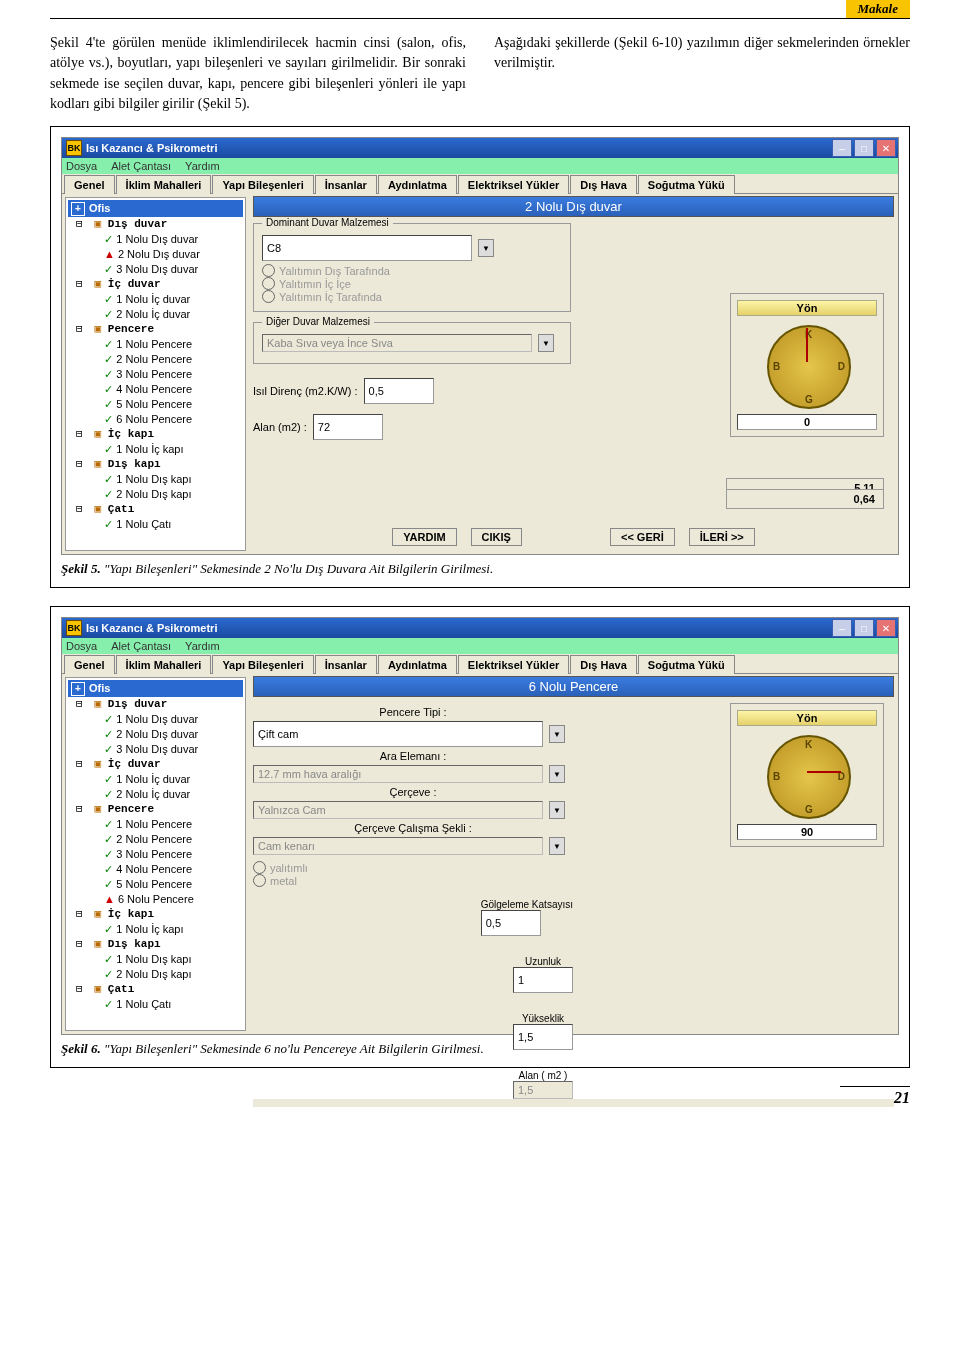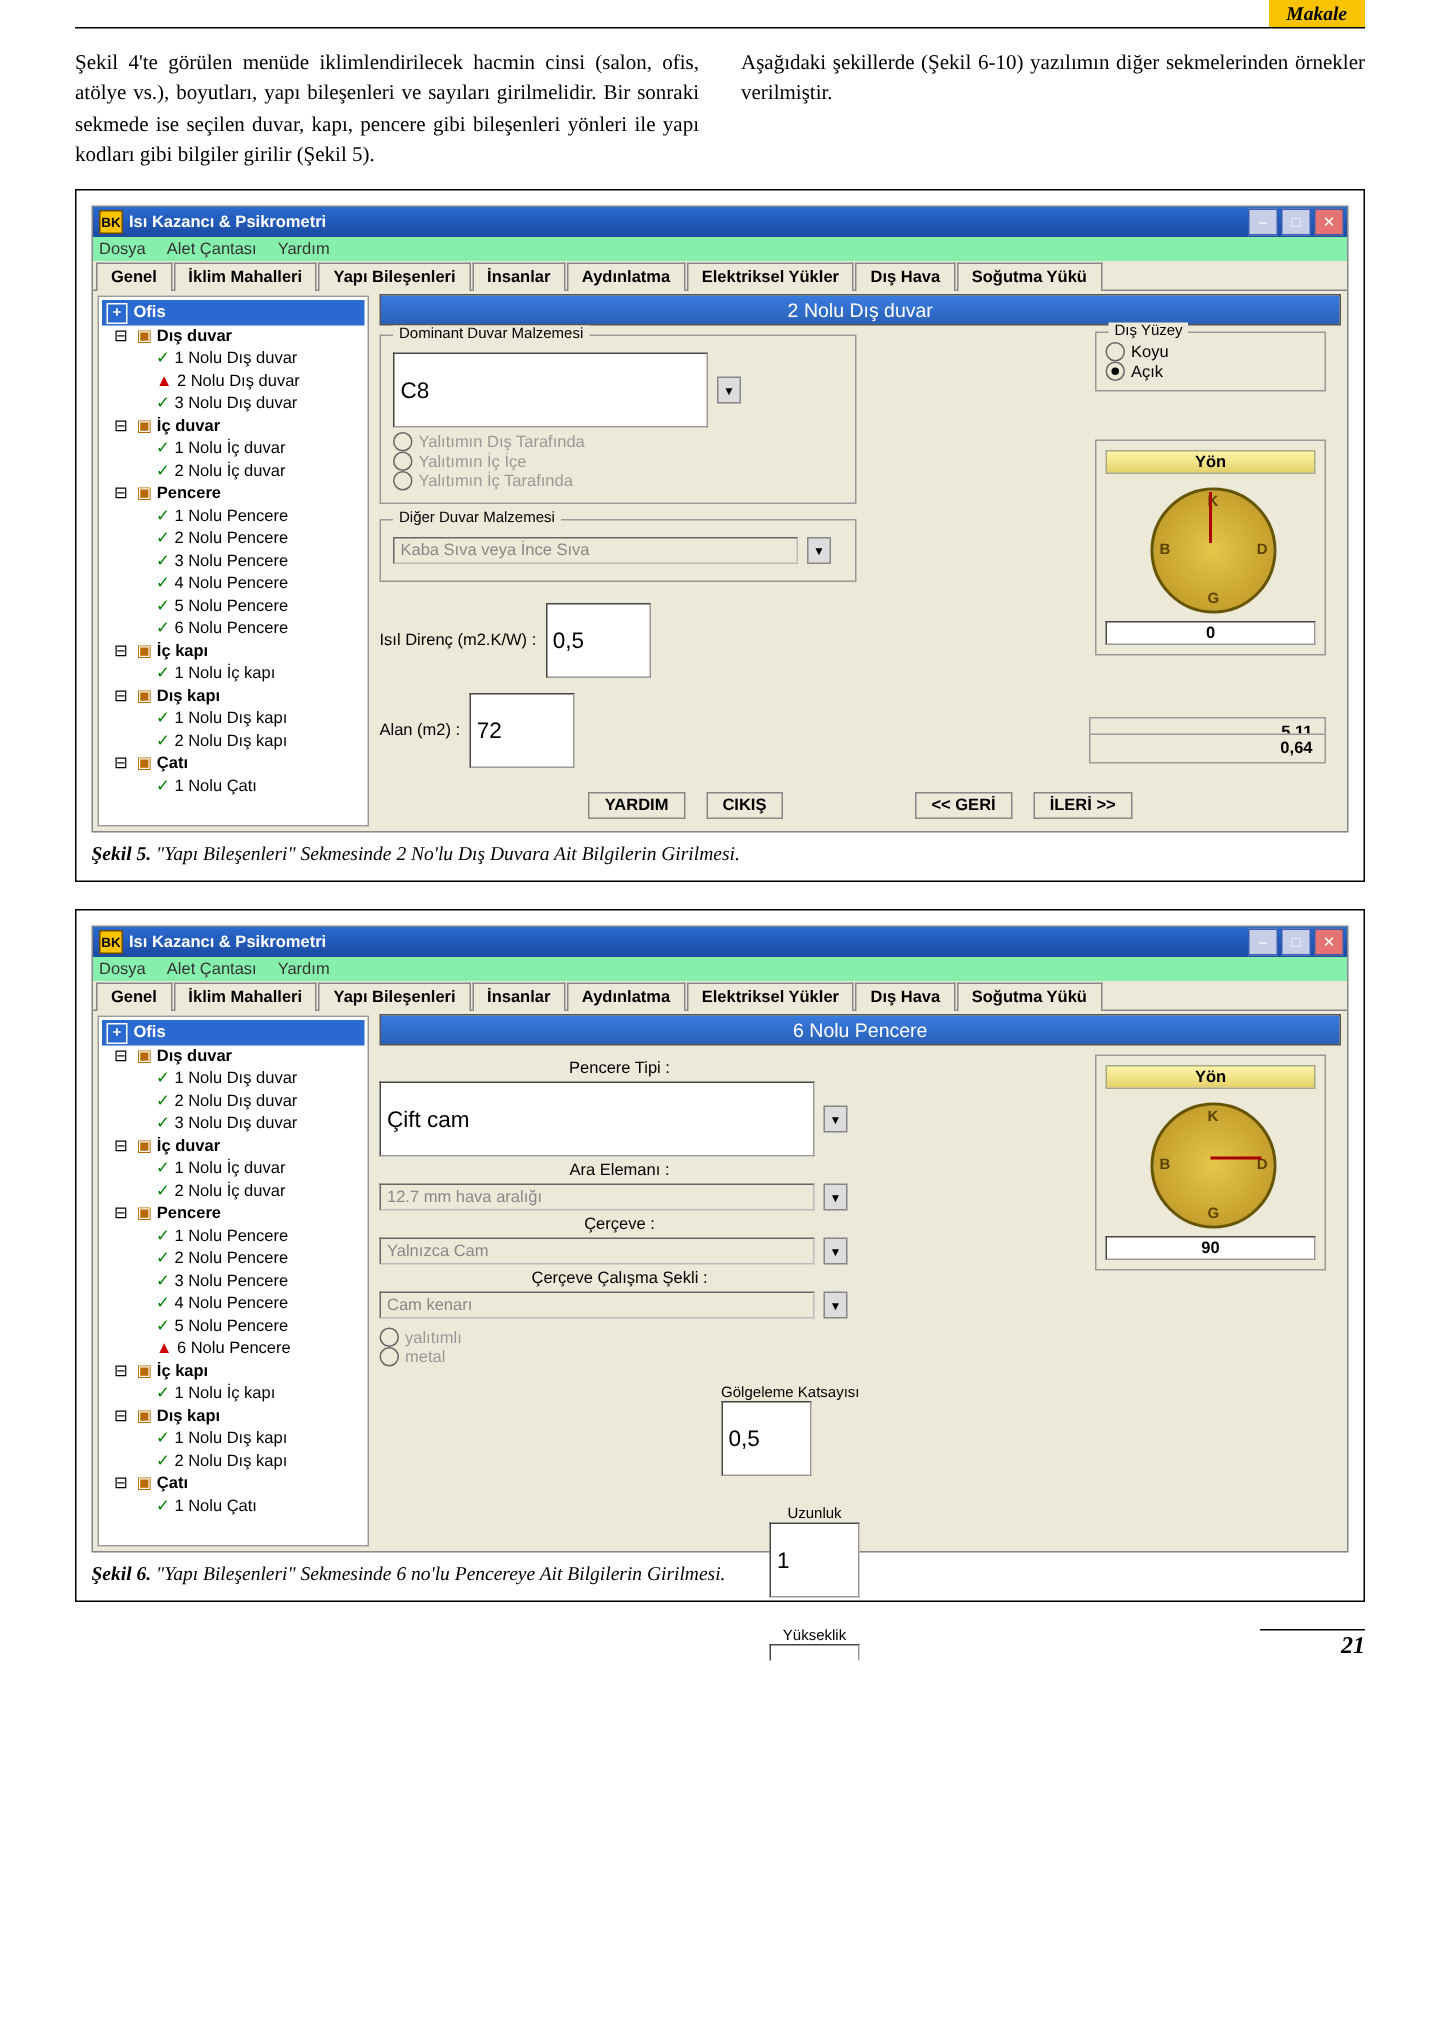--- a/index.html
+++ b/index.html
@@ -133,21 +133,21 @@
     font-weight: bold;
     gap: 4px;
   }
   .plus {
     width: 12px; height: 12px;
     border: 1px solid #fff;
     display: inline-flex;
     align-items: center; justify-content: center;
     font-size: 10px;
   }
-  .tn { padding-left: 8px; }
+  .tn { padding-left: 8px; font-family: Liberation Mono, monospace; }
   .tn3 { padding-left: 36px; }
   .ticon { display:inline-block; width:12px; }
   .tick { color: #008000; }
   .warn { color: #c00; }
   .node { color: #b86a00; }
   .right-pane {
     flex: 1;
     padding: 0 4px 4px 4px;
     display: flex;
     flex-direction: column;
@@ -175,22 +175,22 @@
     top: -7px; left: 8px;
     background: #ece9d8;
     padding: 0 4px;
     font-size: 10px;
   }
   .row { display: flex; align-items: center; gap: 6px; margin: 3px 0; }
   .input-box {
     background: #fff;
     border: 1px inset #999;
     height: 16px;
-    padding: 16px 4px;
-    font-size: 15px;
+    padding: 4px 4px;
+    font-size: 11px;
     display: flex;
     align-items: center;
   }
   .input-disabled {
     background: #ece9d8;
     border: 1px inset #bbb;
     color: #888;
     height: 16px;
     padding: 0 4px;
     font-size: 11px;
@@ -401,33 +401,20 @@
                     <span class="radio"></span>
                     <span>Yalıtımın İç İçe</span>
                   </div>
                 <div class="radio-row">
                     <span class="radio"></span>
                     <span>Yalıtımın İç Tarafında</span>
                   </div>
               </div>
             </div>
 
-            <div class="compass-box" style="top:-2px;">
-              <div class="legend">Dış Yüzey</div>
-              <div class="radio-row active">
-                  <span class="radio"></span>
-                  <span>Koyu</span>
-                </div>
-              <div class="radio-row active">
-                  <span class="radio">
-                    <span class="dot"></span>
-                  </span>
-                  <span>Açık</span>
-                </div>
-            </div>
             <div class="compass-box" style="top:70px;">
               <div class="yon-label">Yön</div>
               <div class="compass">
                 <div class="dial">
                   <span class="dN">K</span>
                     <span class="dS">G</span>
                     <span class="dE">D</span>
                     <span class="dW">B</span>
                 </div>
                 <div class="needle"></div>

